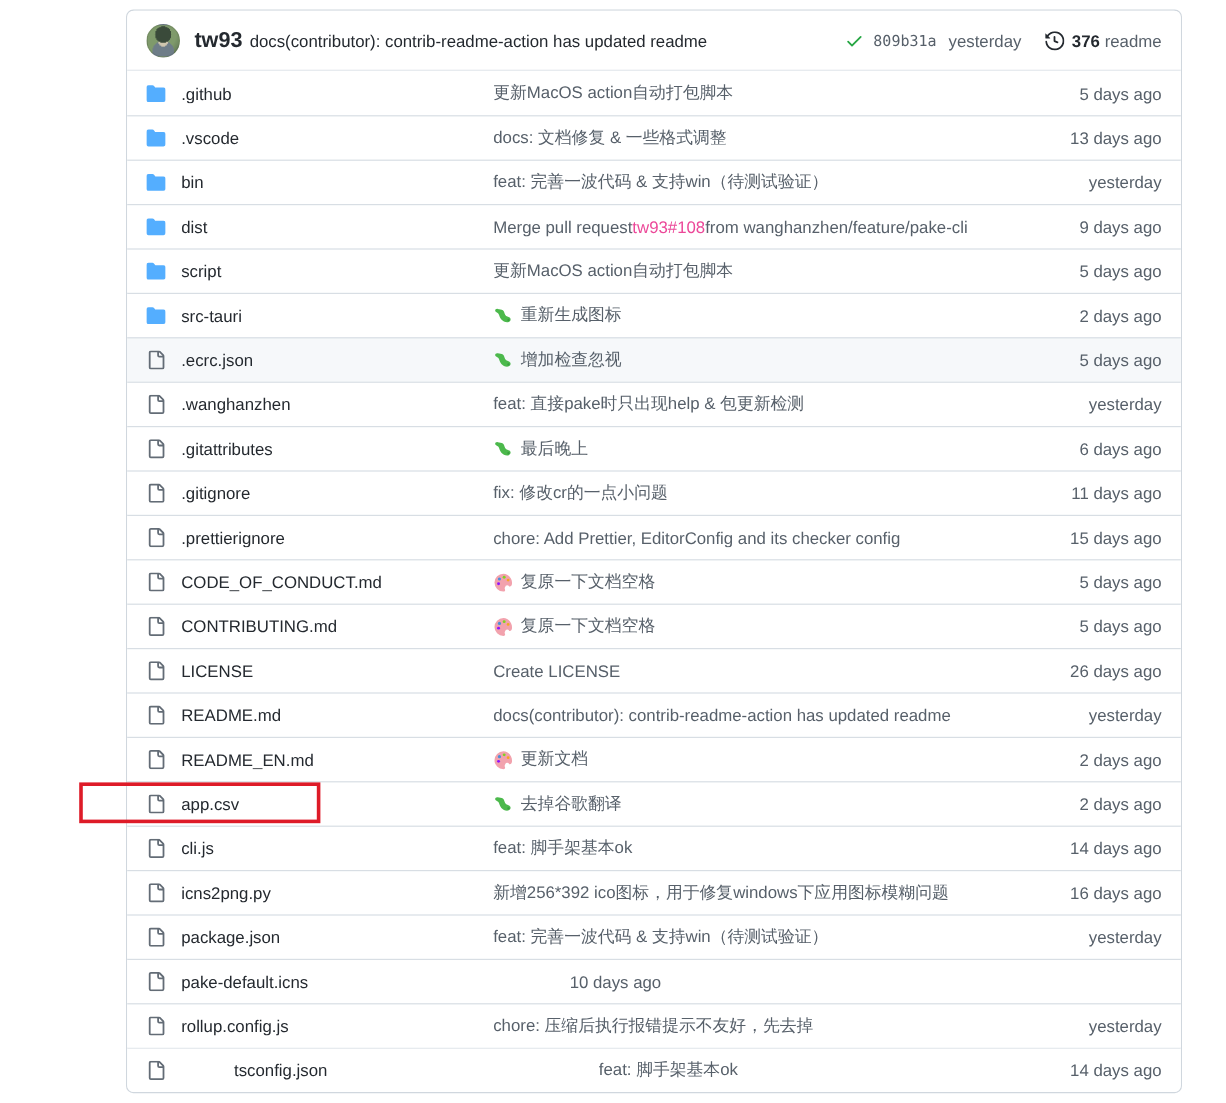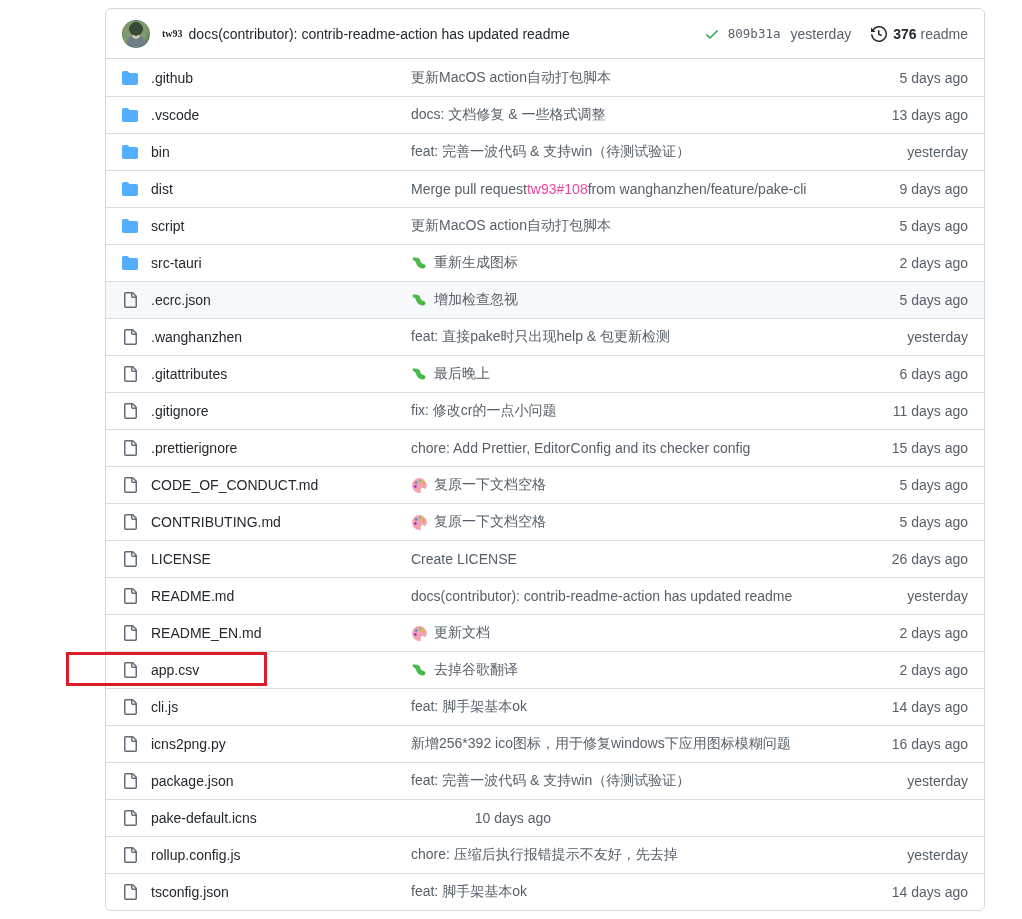--- a/index.html
+++ b/index.html
@@ -9,36 +9,36 @@
   
   .commit-header{height:49px;display:flex;align-items:center;padding:0 16px;
     border-bottom:1px solid #d0d7de;border-radius:6px 6px 0 0;background:#fff;}
   .avatar{width:28px;height:28px;border-radius:50%;flex:none;margin-right:12px;
     background:
       radial-gradient(circle at 50% 30%, #3a4a3a 0 30%, transparent 31%),
       radial-gradient(circle at 50% 52%, #cfc6ae 0 22%, transparent 23%),
       radial-gradient(circle at 50% 85%, #6e7d88 0 35%, transparent 36%),
       radial-gradient(circle at 30% 25%, #7f9a6b 0 60%, #55684c 100%);
     border:1px solid rgba(0,0,0,.08);box-sizing:border-box;}
-  .author-name{font-weight:700;color:#24292f;font-size:10px;text-decoration:none;margin-right:6px;cursor:pointer;font-family:Liberation Serif, serif;}
+  .author-name{font-weight:700;color:#24292f;font-size:18px;text-decoration:none;margin-right:6px;cursor:pointer;}
   .commit-title{color:#24292f;font-size:14px;text-decoration:none;cursor:pointer;}
   .header-right{margin-left:auto;display:flex;align-items:center;text-align:center;}
   .check-icon{display:flex;margin-right:8px;}
   .commit-hash{font-family:"DejaVu Sans Mono","Liberation Mono",monospace;font-size:12.5px;
     color:#57606a;text-decoration:none;margin-right:10px;cursor:pointer;}
   .commit-time{color:#57606a;font-size:14px;margin-right:20px;}
   .history-link{display:flex;align-items:center;color:#24292f;text-decoration:none;cursor:pointer;}
   .history-icon{display:flex;margin-right:6px;}
   .commits-count{font-weight:700;font-size:14px;color:#24292f;margin-right:4px;}
   .commits-label{font-size:14px;color:#57606a;}
   
   .row{height:37px;display:flex;align-items:center;padding:0 16px;border-top:1px solid #d8dee4;
     background:#fff;box-sizing:border-box;}
   .row:first-child{border-top:none;}
-  .row:last-child{border-radius:0 0 6px 6px;}
+  .row:last-child{border-radius:0 0 6px 6px;gap:44px;}
   .row.highlight{background:#f6f8fa;}
   .cell-icon{width:16px;height:16px;flex:none;margin-right:13px;display:flex;align-items:center;}
   .cell-name{width:260px;flex:none;font-size:14px;color:#24292f;text-decoration:none;cursor:pointer;
     overflow:hidden;white-space:nowrap;text-overflow:ellipsis;}
   .cell-msg{flex:1;font-size:14px;color:#57606a;overflow:hidden;white-space:nowrap;
     text-overflow:ellipsis;display:flex;align-items:center;cursor:pointer;}
   .msg-link{color:#ec4899;text-decoration:none;cursor:pointer;}
   .emoji{display:inline-flex;width:17px;height:17px;margin-right:6px;flex:none;}
   .emoji svg{width:17px;height:17px;}
   .cell-date{width:140px;flex:none;text-align:right;font-size:14px;color:#57606a;}

